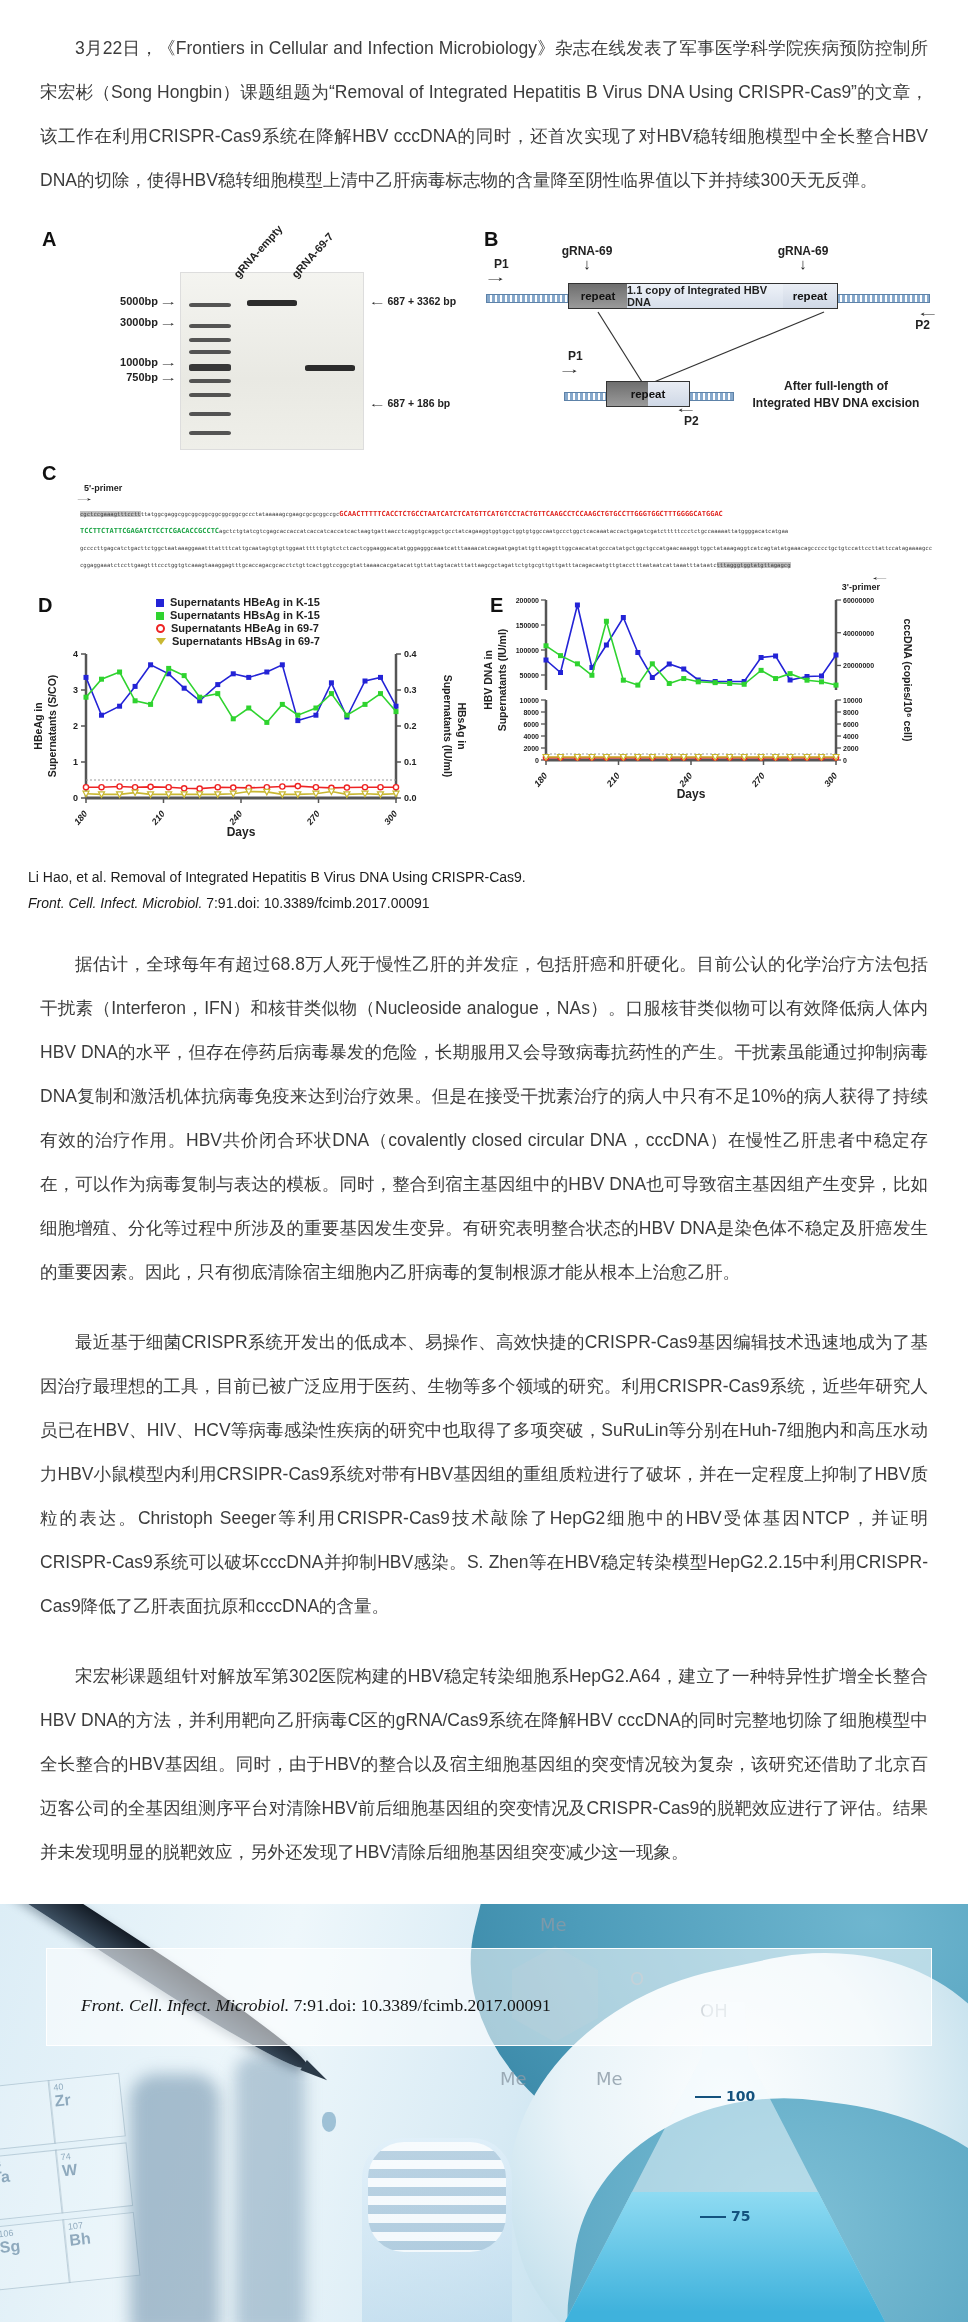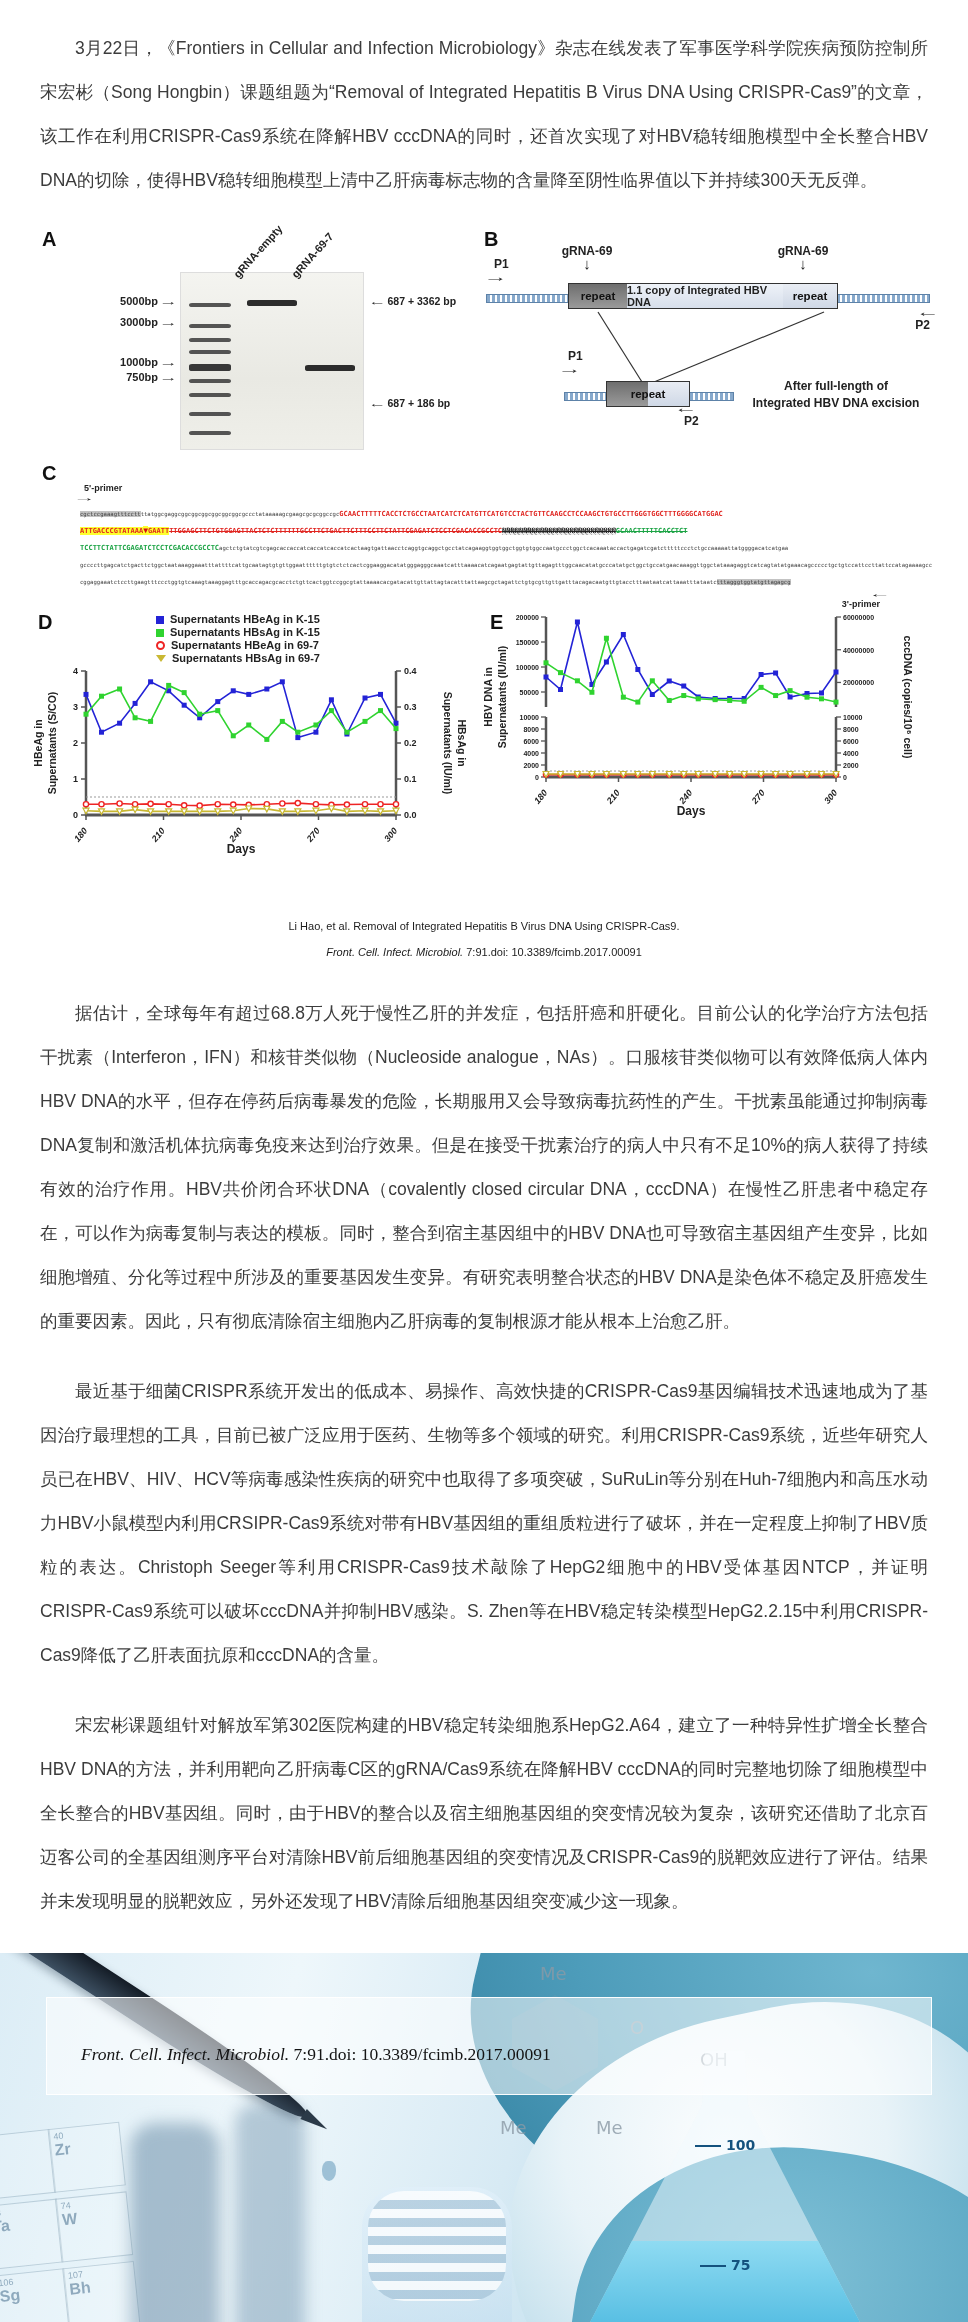--- a/index.html
+++ b/index.html
@@ -68,21 +68,21 @@
   
   .chartP{position:relative;width:452px;}
   .chartP .plabel{position:absolute;left:10px;top:0;}
   .legend{margin:2px 0 0 128px;font-size:11px;font-weight:bold;color:#222;line-height:13px;}
   .leg-item{display:flex;align-items:center;}
   .mk{display:inline-block;width:9px;height:9px;margin-right:6px;box-sizing:border-box;}
   .mk.sq{width:8px;height:8px;}
   .mk.co{border-radius:50%;border-style:solid;border-width:2px;background:#fff;}
   .mk.tri{width:0;height:0;border-left:5px solid transparent;border-right:5px solid transparent;border-top-width:7px;border-top-style:solid;background:none;}
   
-  .caption{text-align:center;font-size:11px;line-height:26px;color:#1c1c1c;margin:32px 0 4px 0;}
+  .caption{text-align:left;font-size:14px;line-height:26px;color:#1c1c1c;margin:0 0 4px 0;}
   
   .photo{position:relative;height:430px;margin-top:30px;overflow:hidden;background:linear-gradient(105deg,#dcedf6 0%,#eef7fb 28%,#d7eaf4 52%,#aed6e8 78%,#8fc5dc 100%);}
   .sleeve{position:absolute;right:-150px;top:-190px;width:640px;height:480px;background:radial-gradient(ellipse at 60% 40%,#6fb6cf 0%,#4d9cba 55%,#3c8aa9 85%);border-radius:40% 60% 55% 45%;transform:rotate(14deg);}
   .glove{position:absolute;right:-60px;top:60px;width:520px;height:420px;background:radial-gradient(ellipse at 45% 30%,#fbfdfe 0%,#e8f3f8 40%,#bcdcea 75%,#9ccfe2 100%);border-radius:50% 42% 55% 48%;transform:rotate(-12deg);}
   .glove2{position:absolute;right:-120px;bottom:-200px;width:520px;height:430px;background:radial-gradient(ellipse at 40% 30%,#7fc0d6 0%,#58a5c2 60%,#4493b3 90%);border-radius:45% 55% 50% 50%;transform:rotate(8deg);}
   .blurshape{position:absolute;filter:blur(8px);}
   .b1{left:130px;top:170px;width:90px;height:260px;background:rgba(80,120,150,.45);border-radius:26px 26px 8px 8px;}
   .b2{left:235px;top:150px;width:70px;height:280px;background:rgba(90,130,160,.4);border-radius:22px 22px 8px 8px;}
   .bottle{position:absolute;left:362px;bottom:-14px;width:150px;height:210px;background:linear-gradient(rgba(225,240,250,.7),rgba(175,210,232,.55));border-radius:40px 40px 6px 6px;}
   .bottle:before{content:"";position:absolute;left:6px;right:6px;top:4px;height:110px;border-radius:36px;background:repeating-linear-gradient(180deg,rgba(255,255,255,.75) 0 9px,rgba(140,175,200,.45) 9px 18px);}
@@ -176,21 +176,20 @@
         </div>
       </div>
     </div>
 
     <div class="panelC">
       <span class="plabel">C</span>
       <div class="seqwrap">
         <div class="primer5"><span>5'-primer</span><span class="ar">→</span></div>
         <div id="seqLines">
             <div class="seqline"><span class="hl-gray">cgctccgaaagtttcctt</span><span class="lc">ttatggcgaggcggcggcggcggcggcggcgccctataaaaagcgaagcgcgcggccgc</span><span class="red">GCAACTTTTTCACCTCTGCCTAATCATCTCATGTTCATGTCCTACTGTTCAAGCCTCCAAGCTGTGCCTTGGGTGGCTTTGGGGCATGGAC</span></div>
-            <div class="seqline"><span class="hl-yel-red">ATTGACCCGTATAAA</span><span class="cut">▼</span><span class="hl-yel-red">GAATT</span><span class="red-strike">TTGGAGCTTCTGTGGAGTTACTCTCTTTTTTGCCTTCTGACTTCTTTCCTTCTATTCGAGATCTCCTCGACACCGCCTC</span><span class="hatch">NNNNNNNNNNNNNNNNNNNNNNNNNNN</span><span class="green-strike">GCAACTTTTTCACCTCT</span></div>
             <div class="seqline"><span class="green">TCCTTCTATTCGAGATCTCCTCGACACCGCCTC</span><span class="lc">agctctgtatcgtcgagcaccaccatcaccatcaccatcactaagtgattaacctcaggtgcaggctgcctatcagaaggtggtggctggtgtggccaatgccctggctcacaaataccactgagatcgatctttttccctctgccaaaaattatggggacatcatgaa</span></div>
             <div class="seqline"><span class="lc">gccccttgagcatctgacttctggctaataaaggaaatttattttcattgcaatagtgtgttggaattttttgtgtctctcactcggaaggacatatgggagggcaaatcatttaaaacatcagaatgagtattgttagagtttggcaacatatgcccatatgctggctgccatgaacaaaggttggctataaagaggtcatcagtatatgaaacagccccctgctgtccattccttattccatagaaaagcctt</span></div>
             <div class="seqline"><span class="lc">cggaggaaatctccttgaagtttccctggtgtcaaagtaaaggagtttgcaccagacgcacctctgttcactggtccggcgtattaaaacacgatacattgttattagtacatttattaagcgctagattctgtgcgttgttgatttacagacaatgttgtacctttaataatcattaaatttataatc</span><span class="hl-gray">tttagggtggtatgttagagcg</span></div>
           </div>
         <div class="primer3"><span class="ar">←</span><span>3'-primer</span></div>
       </div>
     </div>
 
     <div class="fig-row">
       <div class="chartP">

